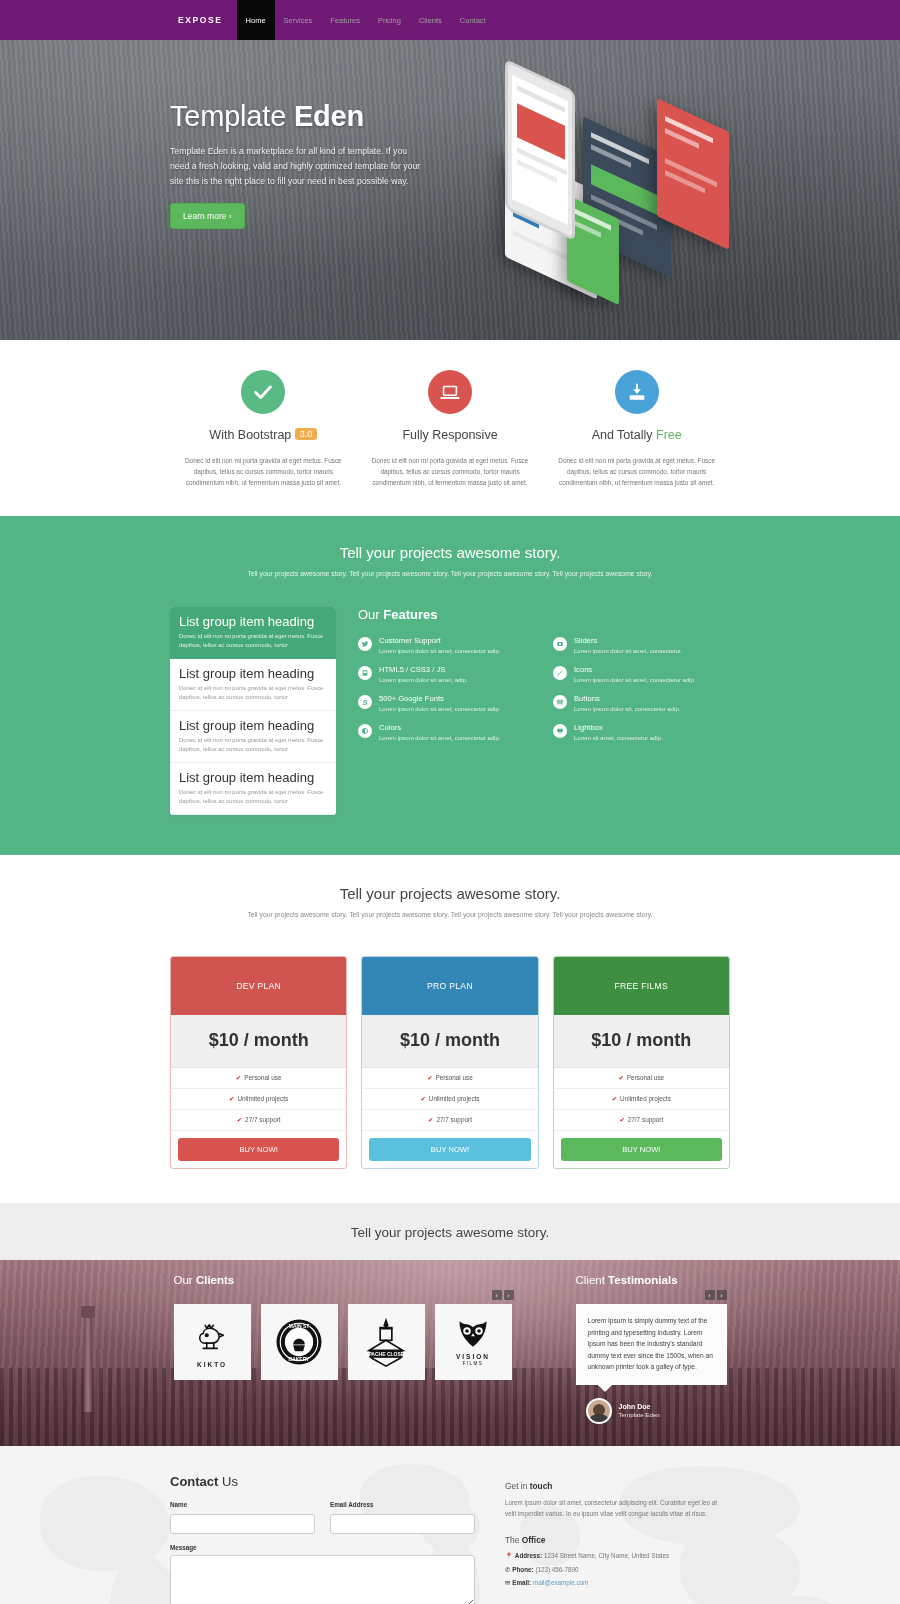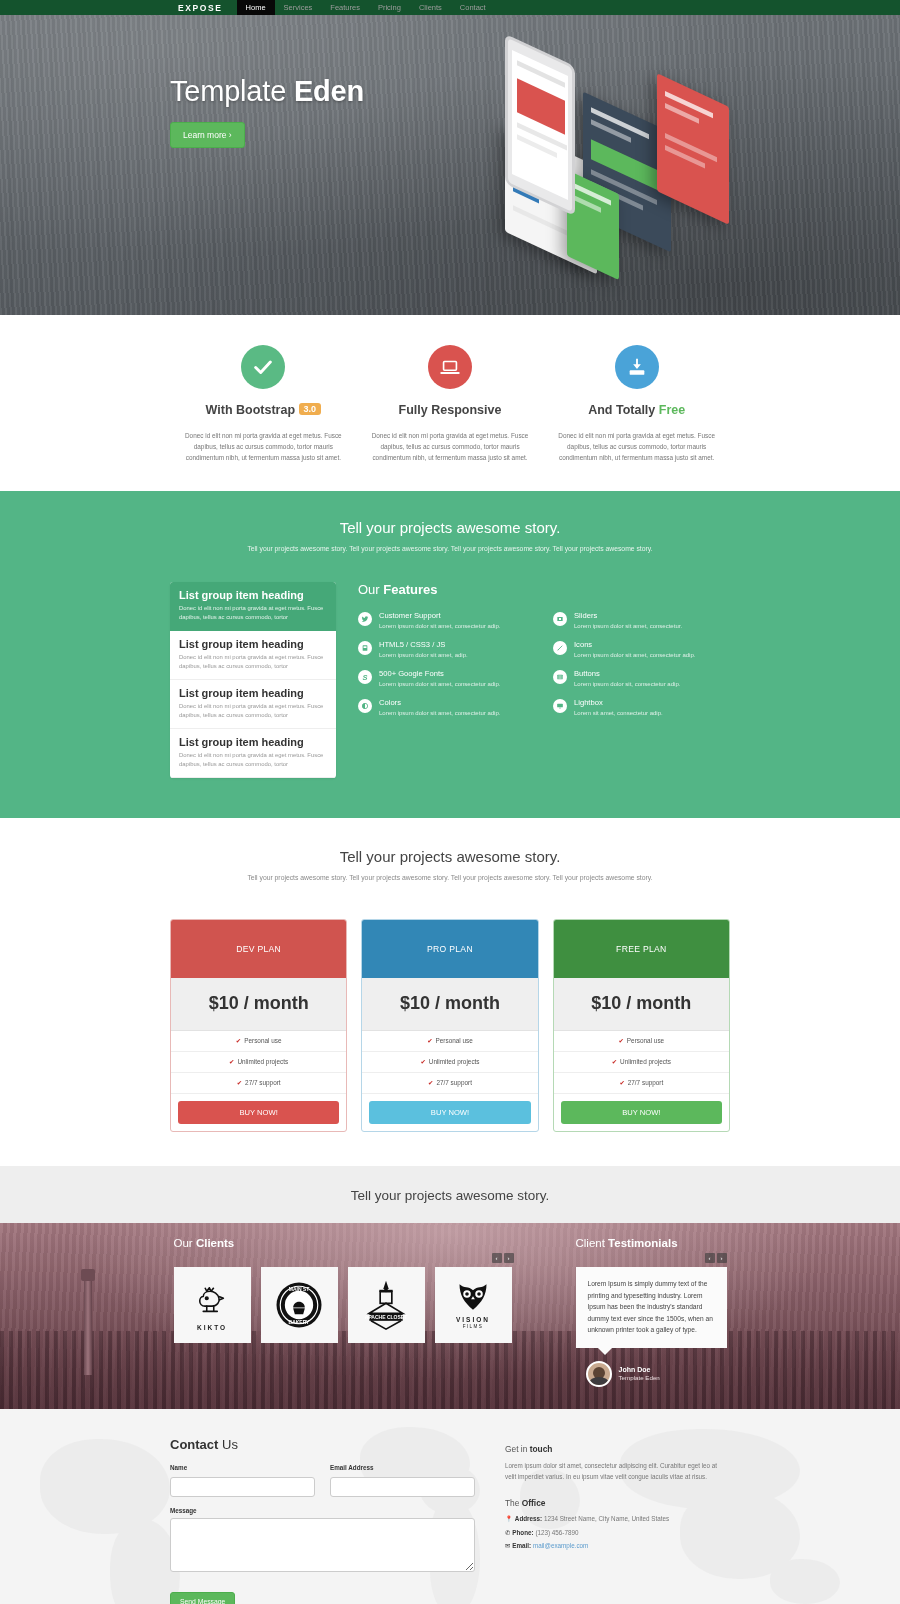--- a/index.html
+++ b/index.html
@@ -6,22 +6,22 @@
   html, body {
     width: 900px;
     font-family: "Liberation Sans", sans-serif;
     background: #fff;
     -webkit-font-smoothing: antialiased;
   }
   body { width: 900px; overflow-x: hidden; }
 
   
   .navbar {
-    height: 15px;
-    background: #14532d;
+    height: 40px;
+    background: #701a75;
     display: flex;
     align-items: stretch;
     justify-content: center;
   }
   .nav-inner { width: 560px; display: flex; align-items: stretch; }
   .brand {
     color: #ffffff;
     font-size: 8.5px;
     font-weight: bold;
     letter-spacing: 1.6px;
@@ -123,21 +123,21 @@
   .feat3-col { flex: 1; text-align: center; padding: 0 8px; }
   .feat-circle {
     width: 44px; height: 44px; border-radius: 50%;
     margin: 0 auto 14px;
     display: flex; align-items: center; justify-content: center;
     color: #fff;
   }
   .fc-green { background: #5aba84; }
   .fc-red   { background: #d9534f; }
   .fc-blue  { background: #4aa3d8; }
-  .feat-title { font-size: 12.5px; color: #444; font-weight: 700; }
+  .feat-title { font-size: 12.5px; color: #444; font-weight: 400; }
   .badge-ver {
     display: inline-block;
     background: #f0ad4e; color: #fff;
     font-size: 9px; padding: 1px 5px; border-radius: 3px;
     vertical-align: 2px;
   }
   .green-word { color: #5cb85c; }
   .feat-text {
     margin-top: 13px;
     font-size: 6.4px; line-height: 11px; color: #777;
@@ -145,21 +145,21 @@
 
   
   .green-sec { background: #53b586; padding: 28px 0 40px; }
   .sec-head { width: 560px; margin: 0 auto; text-align: center; }
   .sec-title { font-size: 15px; font-weight: 400; color: #fff; }
   .sec-sub { margin-top: 9px; font-size: 6.8px; color: #e7f4ed; }
   .green-body { width: 560px; margin: 30px auto 0; display: flex; gap: 22px; }
   .listgroup { width: 166px; background: #fff; border-radius: 3px; overflow: hidden; box-shadow: 0 1px 2px rgba(0,0,0,.08); }
   .lg-item { padding: 7px 9px 8px; border-bottom: 1px solid #eee; }
   .lg-item.active { background: #45a878; border-bottom-color: #45a878; }
-  .lg-head { font-size: 11px; font-weight: bold; color: #333; }
+  .lg-head { font-size: 13px; font-weight: normal; color: #333; }
   .lg-item.active .lg-head { color: #fff; }
   .lg-text { margin-top: 3px; font-size: 5.9px; line-height: 9px; color: #999; }
   .lg-item.active .lg-text { color: #e3f2ea; }
 
   .features-wrap { flex: 1; }
   .our-features { color: #fff; font-size: 13px; font-weight: 300; margin-bottom: 14px; }
   .our-features b { font-weight: bold; }
   .fgrid { display: flex; gap: 18px; }
   .fcol { flex: 1; }
   .frow { display: flex; gap: 7px; margin-bottom: 9px; }
@@ -399,20 +399,21 @@
         <div class="bar" style="left:5px;top:82px;width:40px;background:#ececec"></div>
       </div>
     </div>
   </div>
 
   <div class="hero-inner">
     <div class="hero-title">
       <span>Template</span>
       <b>Eden</b>
     </div>
+    <div class="hero-sub">Template Eden is a marketplace for all kind of template. If you need a fresh looking, valid and highly optimized template for your site this is the right place to fill your need in best possible way.</div>
     <a class="btn-learn" href="#">Learn more ›</a>
   </div>
 </div>
 
 <div class="feat3">
   <div class="feat3-inner">
     <div class="feat3-col">
       <div class="feat-circle fc-green">
         <svg width="22" height="22" viewBox="0 0 24 24" fill="none" stroke="#fff" stroke-width="3.2" stroke-linecap="round" stroke-linejoin="round">
             <polyline points="4,12.5 9.5,18 20,6.5"></polyline>
@@ -603,21 +604,21 @@
       <div class="plan-head">PRO PLAN</div>
       <div class="plan-price">$10 / month</div>
       <div class="plan-feat"><span class="chk">✔</span><span>Personal use</span></div>
       <div class="plan-feat"><span class="chk">✔</span><span>Unlimited projects</span></div>
       <div class="plan-feat"><span class="chk">✔</span><span>27/7 support</span></div>
       <div class="plan-btnwrap">
           <button class="plan-btn">BUY NOW!</button>
         </div>
     </div>
     <div class="plan green">
-      <div class="plan-head">FREE PLAN</div>
+      <div class="plan-head">FREE FILMS</div>
       <div class="plan-price">$10 / month</div>
       <div class="plan-feat"><span class="chk">✔</span><span>Personal use</span></div>
       <div class="plan-feat"><span class="chk">✔</span><span>Unlimited projects</span></div>
       <div class="plan-feat"><span class="chk">✔</span><span>27/7 support</span></div>
       <div class="plan-btnwrap">
           <button class="plan-btn">BUY NOW!</button>
         </div>
     </div>
   </div>
 </div>

